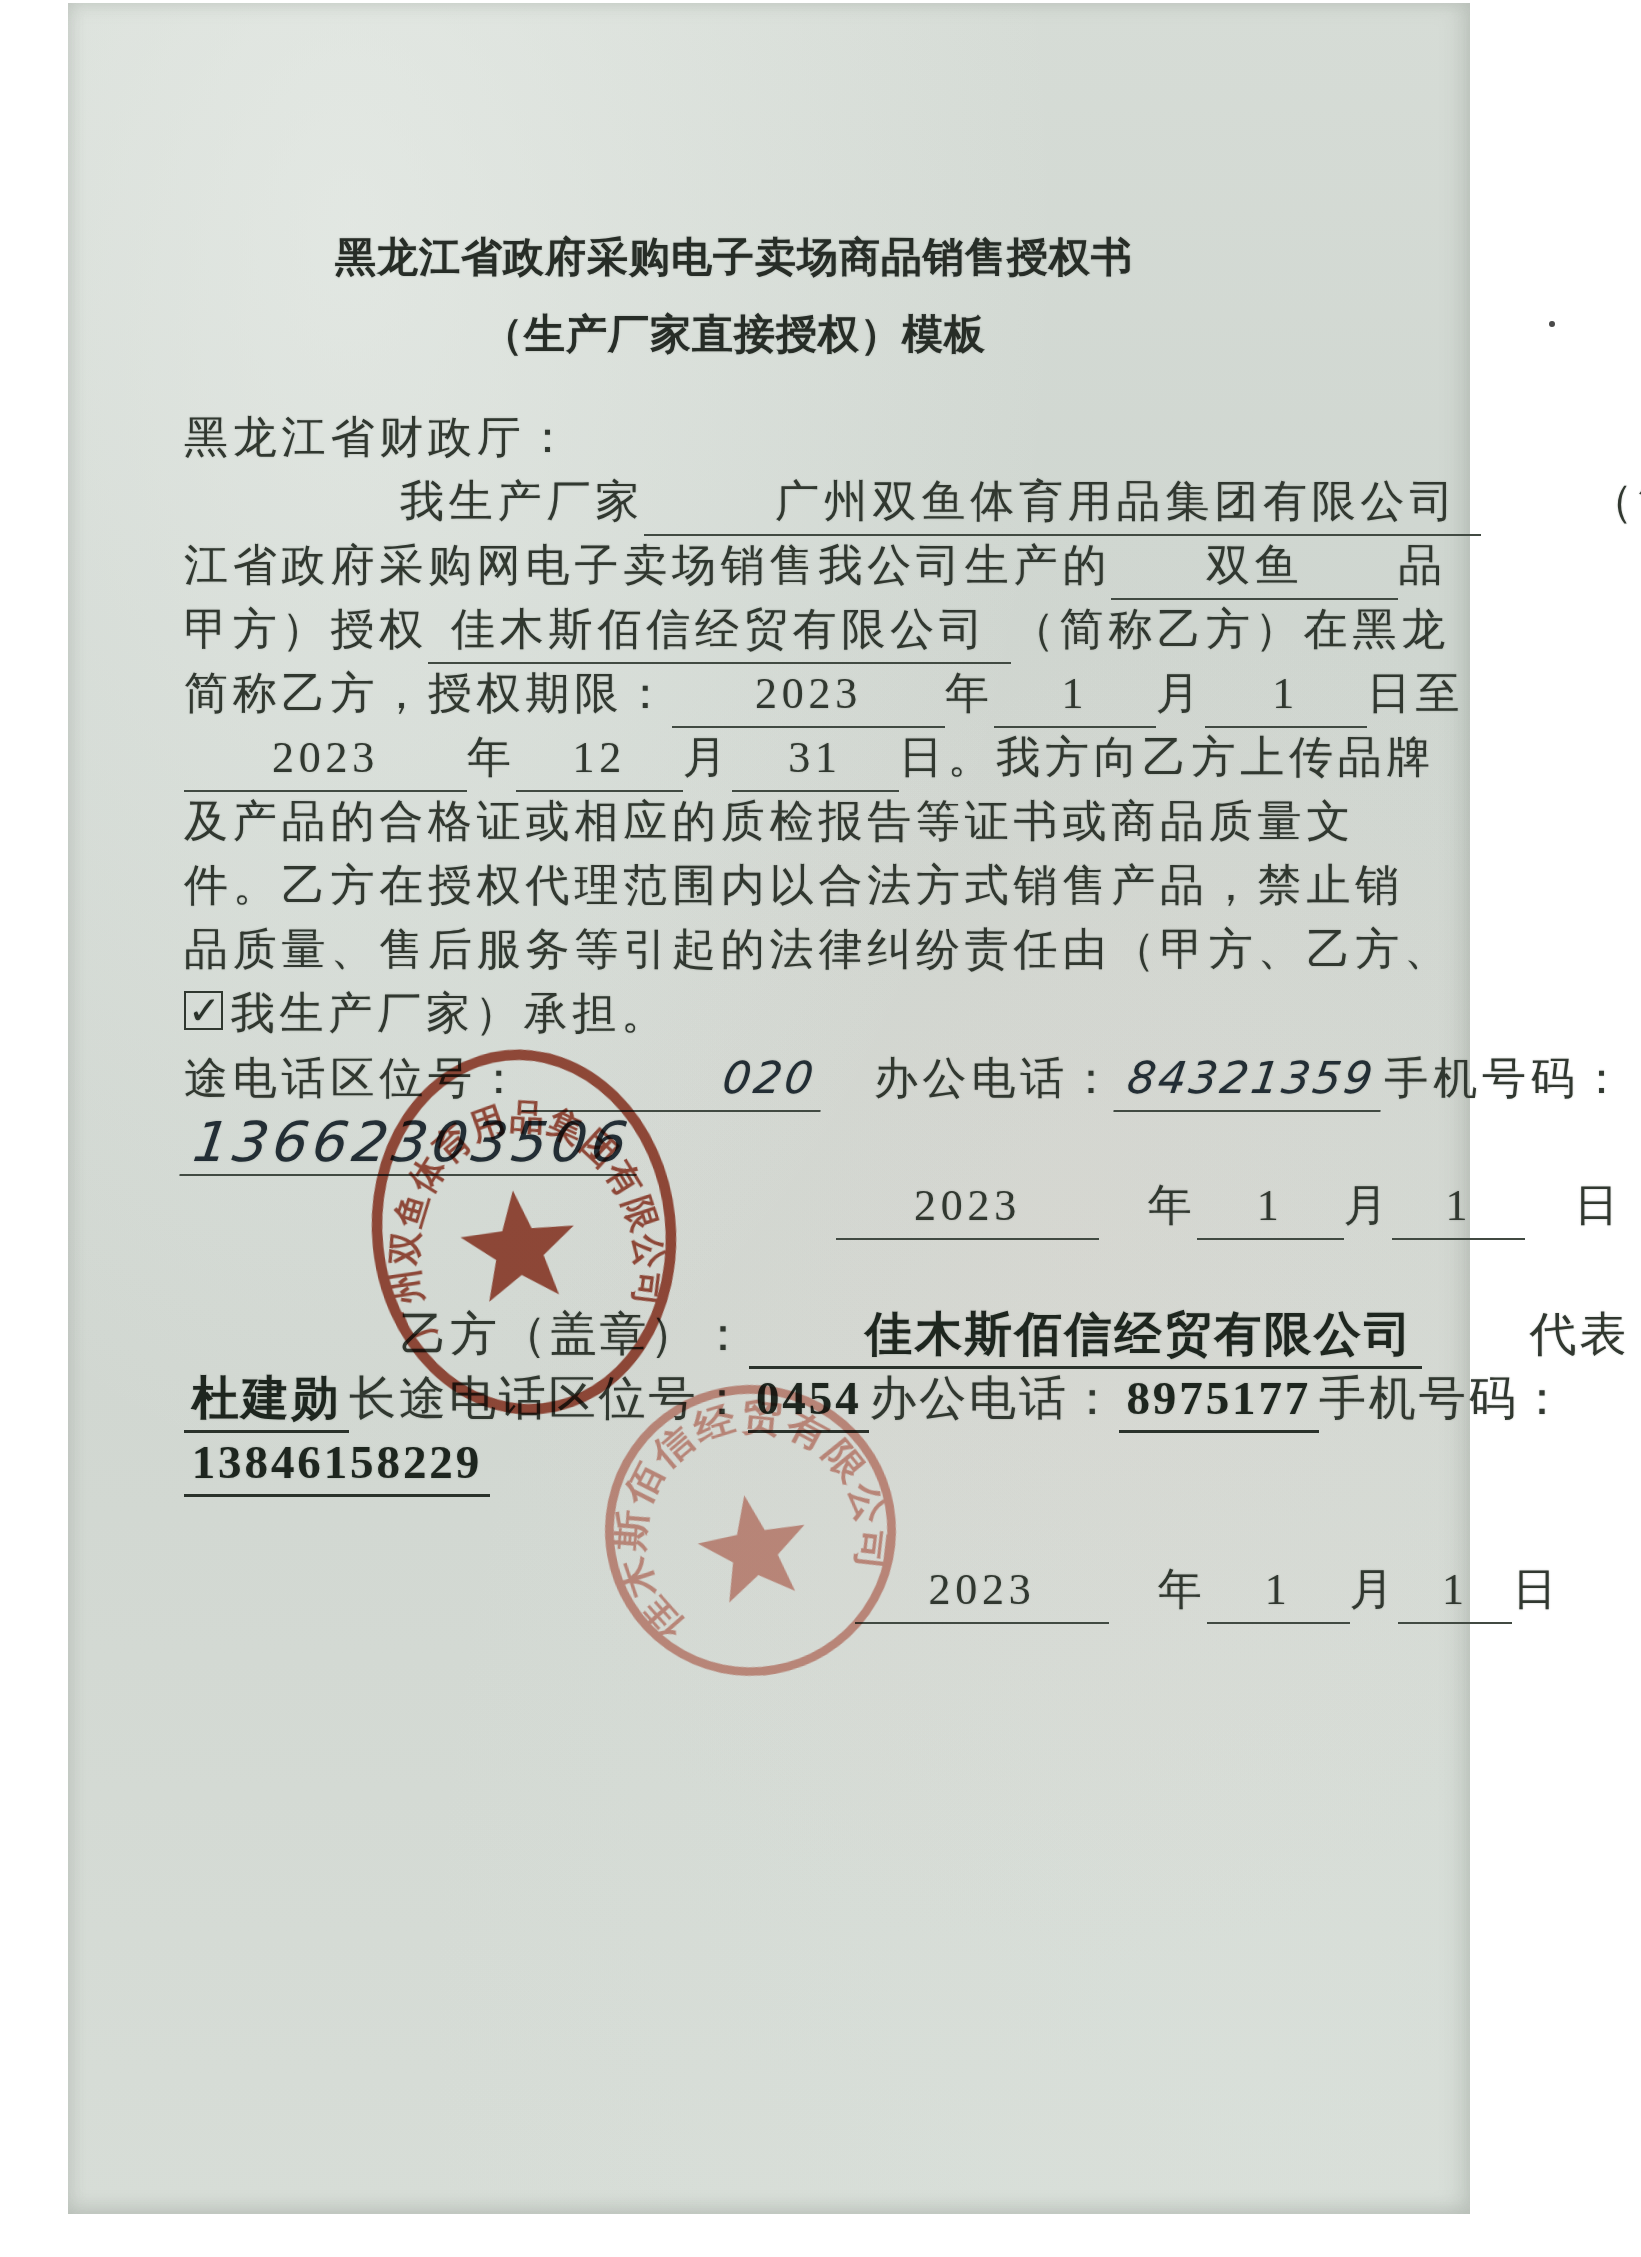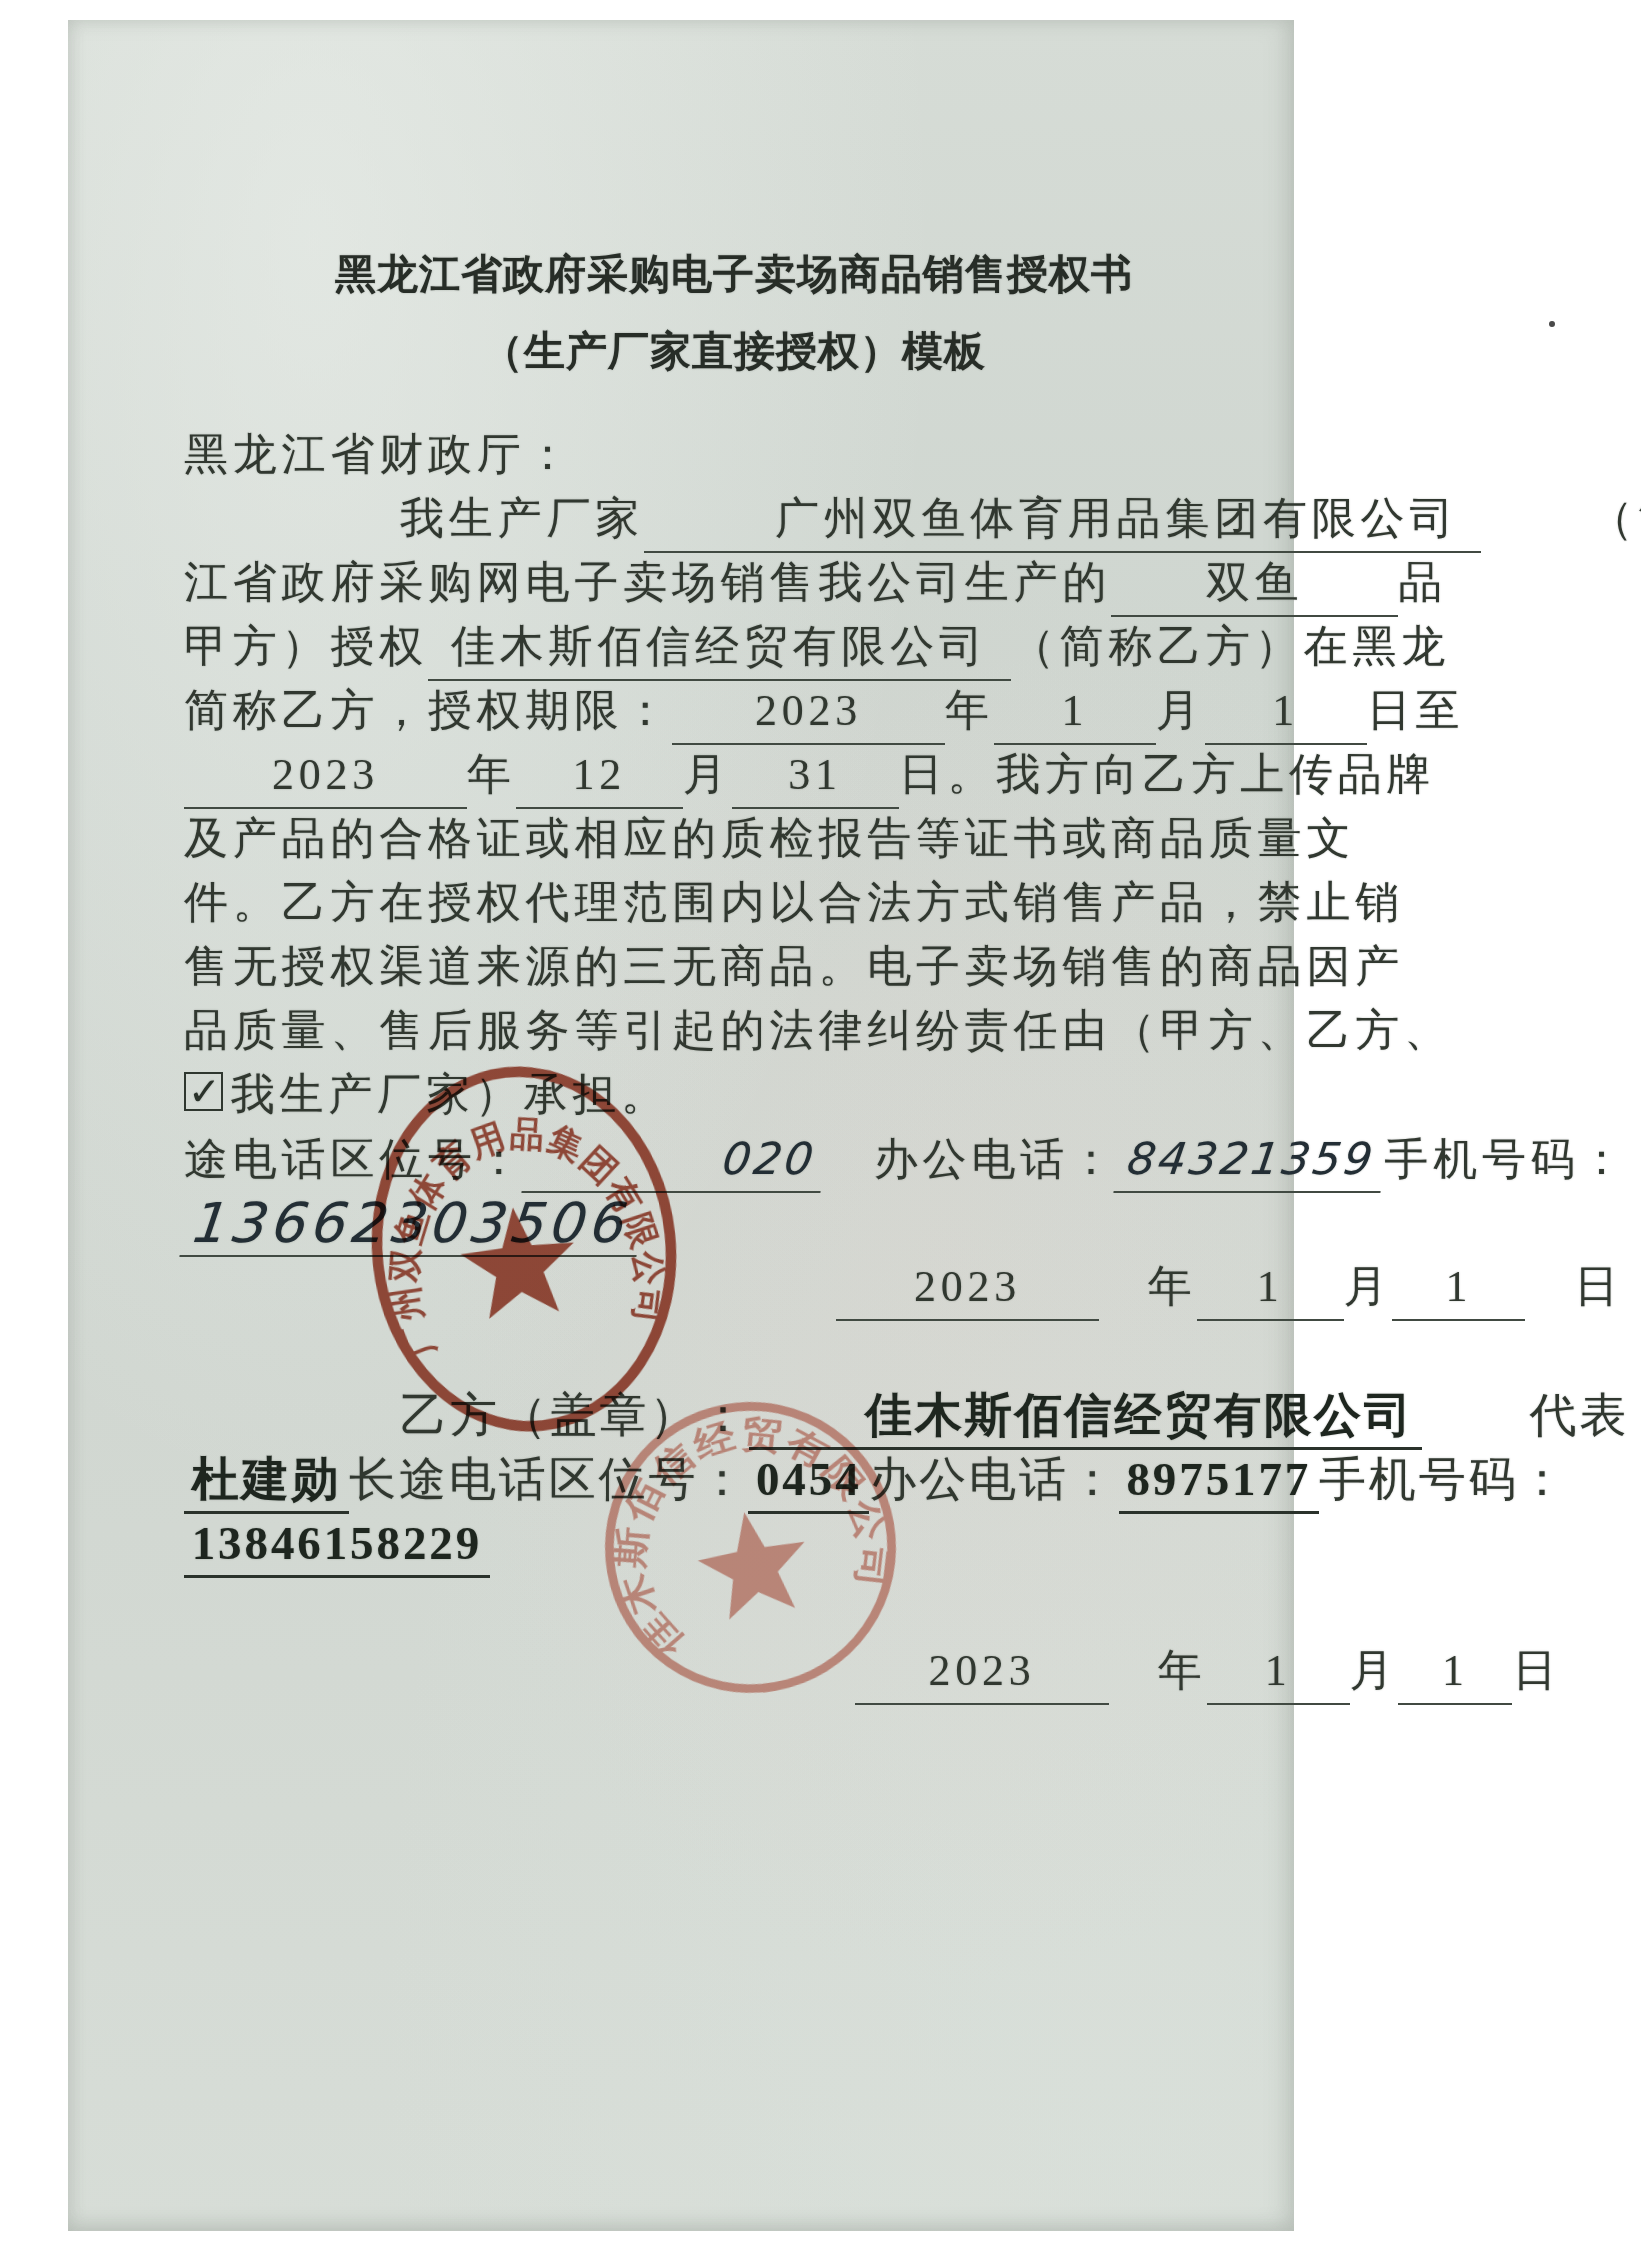--- a/index.html
+++ b/index.html
@@ -3,21 +3,21 @@
 <meta charset="utf-8">
 <style>
   html,body{margin:0;padding:0;}
   body{
     width:1641px;height:2257px;position:relative;overflow:hidden;
     background:#ffffff;
     font-family:"Liberation Serif","DejaVu Serif",serif;
   }
   
   .page{
-    position:absolute;left:68px;top:20px;width:1226px;height:2211px;
+    position:absolute;left:68px;top:3px;width:1402px;height:2211px;
     background:
       radial-gradient(ellipse at 72% 56%, rgba(226,204,200,0.18), transparent 42%),
       radial-gradient(ellipse at 20% 10%, rgba(238,242,238,0.55), transparent 45%),
       radial-gradient(ellipse at 85% 92%, rgba(219,226,220,0.5), transparent 50%),
       linear-gradient(180deg,#d6dcd6 0%,#cfd6d0 28%,#d1d7d1 62%,#d7ddd7 100%);
     box-shadow: inset -9.7px 0 21px rgba(118,128,120,.20),
                 inset 0 -7.7px 17.4px rgba(118,128,120,.14),
                 inset 5.8px 0 13.5px rgba(150,158,150,.12);
   }
   
@@ -86,21 +86,20 @@
 
   <div class="doc">
       <div class="line"><span class="seg-n">黑龙江省财政厅：</span></div>
       <div class="line ind2"><span class="seg-n">我生产厂家</span><span class="seg-u" style="min-width: 666px;">广州双鱼体育用品集团有限公司</span><span class="seg-n">（简称</span></div>
       <div class="line"><span class="seg-n">江省政府采购网电子卖场销售我公司生产的</span><span class="seg-u" style="min-width: 241px;">双鱼</span><span class="seg-n">品</span></div>
       <div class="line"><span class="seg-n">甲方）授权</span><span class="seg-u">佳木斯佰信经贸有限公司</span><span class="seg-n">（简称乙方）在黑龙</span></div>
       <div class="line"><span class="seg-n">简称乙方，授权期限：</span><span class="seg-u" style="min-width: 227px;">2023</span><span class="seg-n">年</span><span class="seg-u" style="min-width: 116px;">1</span><span class="seg-n">月</span><span class="seg-u" style="min-width: 116px;">1</span><span class="seg-n">日至</span></div>
       <div class="line"><span class="seg-u" style="min-width: 237px;">2023</span><span class="seg-n">年</span><span class="seg-u" style="min-width: 121px;">12</span><span class="seg-n">月</span><span class="seg-u" style="min-width: 121px;">31</span><span class="seg-n">日。我方向乙方上传品牌</span></div>
       <div class="line"><span class="seg-n">及产品的合格证或相应的质检报告等证书或商品质量文</span></div>
       <div class="line"><span class="seg-n">件。乙方在授权代理范围内以合法方式销售产品，禁止销</span></div>
-      <div class="line"><span class="seg-n">售无授权渠道来源的三无商品。电子卖场销售的商品因产</span></div>
       <div class="line"><span class="seg-n">品质量、售后服务等引起的法律纠纷责任由（甲方、乙方、</span></div>
       <div class="line"><span class="seg-cb"><i>✓</i></span><span class="seg-n">我生产厂家）承担。</span></div>
       <div class="line"><span class="seg-n">途电话区位号：</span><span class="seg-hw" style="min-width: 280px;">020</span><span class="seg-n">　办公电话：</span><span class="seg-hw" style="min-width: 237px;">84321359</span><span class="seg-n">手机号码：</span></div>
       <div class="line hwbig"><span class="seg-hw" style="min-width: 319px;">13662303506</span></div>
       <div class="line date"><span class="seg-u" style="min-width: 217px;">2023</span><span class="seg-n">　年</span><span class="seg-u" style="min-width: 101px;">1</span><span class="seg-n">月</span><span class="seg-u" style="min-width: 87px;">1</span><span class="seg-n">　日</span></div>
       <div class="line sp"></div>
       <div class="line ind2 big"><span class="seg-n">乙方（盖章）：</span><span class="seg-bf">佳木斯佰信经贸有限公司</span><span class="seg-n">代表（签字）：</span></div>
       <div class="line big"><span class="seg-bf">杜建勋</span><span class="seg-n">长途电话区位号：</span><span class="seg-bf">0454</span><span class="seg-n">办公电话：</span><span class="seg-bf">8975177</span><span class="seg-n">手机号码：</span></div>
       <div class="line big"><span class="seg-bf">13846158229</span></div>
       <div class="line sp"></div>

